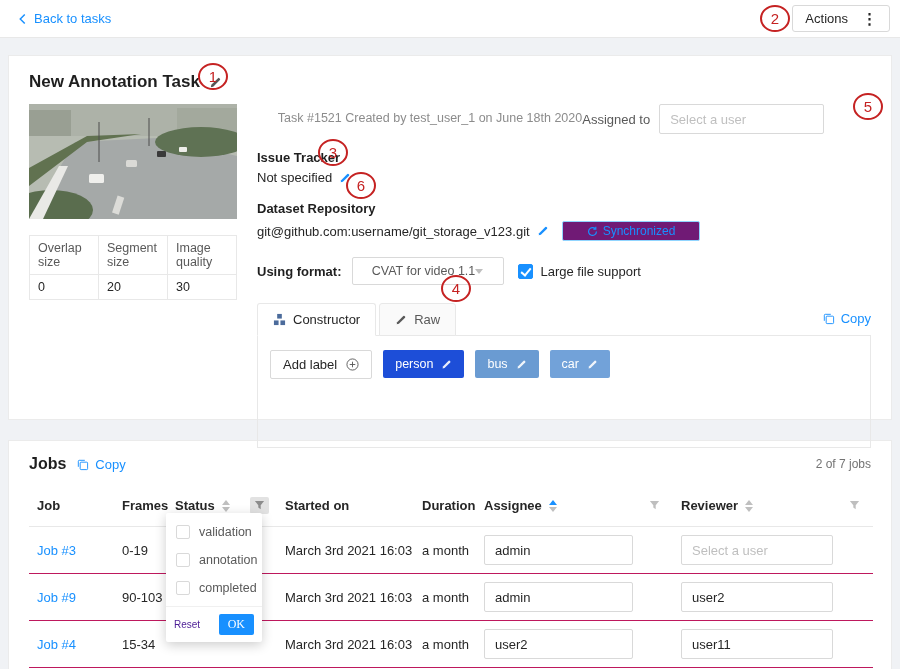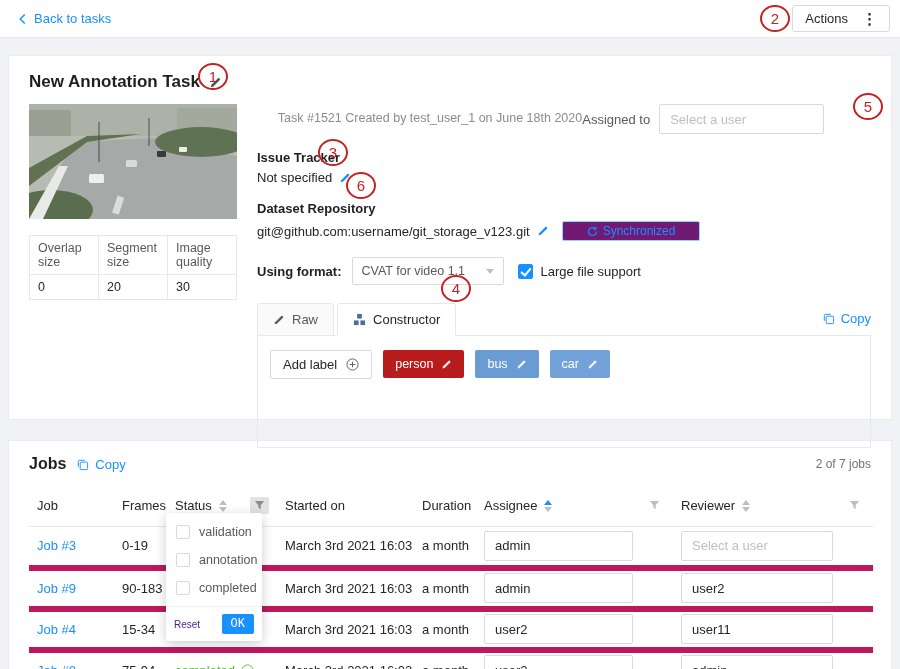--- a/index.html
+++ b/index.html
@@ -34,61 +34,61 @@
   .assigned input{width:165px;height:30px;border:1px solid #d9d9d9;border-radius:2px;padding:0 10px;font-size:13px;color:#262626;outline:none}
   input::placeholder{color:#bfbfbf}
   .block{margin-top:16px}
   .blabel{font-weight:bold;font-size:13px;color:#1f1f1f;margin-bottom:5px}
   .bval{display:flex;align-items:center;gap:7px;color:#262626}
   .pencil-blue{color:#1890ff;cursor:pointer}
   .pencil-dark{color:#555;cursor:pointer}
   .badge{display:inline-flex;align-items:center;gap:5px;border:1px solid #91d5ff;background:#701a75;color:#1890ff;font-size:12px;padding:2px 24px;border-radius:2px;margin-left:6px}
 
   .format-row{display:flex;align-items:center;gap:10px;margin-top:16px}
-  .select{display:flex;align-items:center;justify-content:space-between;width:152px;height:28px;border:1px solid #d9d9d9;border-radius:2px;padding:0 9px;color:#595959;font-size:12.5px;cursor:pointer;background:#fff}
+  .select{display:flex;align-items:center;justify-content:center;width:152px;height:28px;border:1px solid #d9d9d9;border-radius:2px;padding:0 2px;color:#595959;font-size:12.5px;cursor:pointer;background:#fff}
   .caret{width:0;height:0;border-left:4px solid transparent;border-right:4px solid transparent;border-top:5px solid #bfbfbf}
   .cb-row{display:flex;align-items:center;gap:8px;margin-left:4px;cursor:pointer}
   .cb{width:15px;height:15px;background:#1890ff;border:1px solid #1890ff;border-radius:2px;position:relative}
   .cb::after{content:"";position:absolute;left:4px;top:1px;width:4px;height:8px;border:solid #fff;border-width:0 2px 2px 0;transform:rotate(40deg)}
 
   .tabs-row{display:flex;align-items:flex-end;margin-top:18px;border-bottom:1px solid #e8e8e8}
   .tab{display:inline-flex;align-items:center;gap:7px;padding:8px 15px;border:1px solid #e8e8e8;background:#fafafa;color:#595959;border-radius:3px 3px 0 0;margin-right:3px;margin-bottom:-1px;cursor:pointer}
   .tab.active{background:#fff;color:#262626;border-bottom-color:#fff}
   .copy-link{margin-left:auto;display:inline-flex;align-items:center;gap:6px;color:#1890ff;padding-bottom:9px;cursor:pointer}
   .labels-box{border:1px solid #e8e8e8;border-top:none;padding:14px 12px;height:112px;display:flex;align-items:flex-start;gap:11px}
   .add-label{display:inline-flex;align-items:center;gap:9px;border:1px solid #d9d9d9;background:#fff;border-radius:2px;padding:6px 12px;font-size:13px;color:#262626;cursor:pointer;font-family:inherit}
   .chip{display:inline-flex;align-items:center;gap:8px;color:#fff;font-size:12.5px;padding:7px 12px;border-radius:2px;cursor:pointer}
   .chip svg{opacity:.9}
 
   
   .jobs-card{margin-top:20px;padding:14px 20px;height:300px}
   .jobs-head{display:flex;align-items:center;gap:10px}
   .jobs-head h2{font-size:16px;font-weight:bold;color:#1f1f1f}
   .count{margin-left:auto;color:#737373;font-size:12px}
   .jobs-table{width:100%;border-collapse:collapse;table-layout:fixed;margin-top:12px}
-  .jobs-table th{height:32px;border-bottom:1px solid #e8e8e8;font-weight:normal;color:#262626;text-align:left;padding:0 8px;white-space:nowrap}
-  .jobs-table td{height:41px;border-bottom:6px solid #be185d;padding:0 8px;white-space:nowrap;color:#262626}
+  .jobs-table th{height:32px;border-bottom:1px solid #e8e8e8;font-weight:bold;color:#262626;text-align:left;padding:0 8px;white-space:nowrap}
+  .jobs-table td{height:41px;border-bottom:1px solid #be185d;padding:8px 8px;white-space:nowrap;color:#262626}
   .th-flex{display:flex;align-items:center;gap:7px}
   .sorter{display:inline-flex;flex-direction:column;align-items:center;gap:2px}
   .car-u{width:0;height:0;border-left:4px solid transparent;border-right:4px solid transparent;border-bottom:5px solid #bfbfbf}
   .car-d{width:0;height:0;border-left:4px solid transparent;border-right:4px solid transparent;border-top:5px solid #bfbfbf}
   .car-u.on{border-bottom-color:#1890ff}
   .funnel-box{margin-left:auto;padding:3px 4px;border-radius:2px;cursor:pointer}
   .funnel-box.active{background:#e2e2e2}
   .job-link{color:#1890ff;cursor:pointer}
   .cell-input{width:100%;height:30px;border:1px solid #d9d9d9;border-radius:2px;padding:0 10px;font-size:13px;color:#262626;outline:none}
   .status-completed{color:#52c41a;display:inline-flex;align-items:center;gap:6px}
 
   
   .filter-dropdown{position:absolute;left:166px;top:513px;width:96px;background:#fff;border-radius:2px;box-shadow:0 3px 12px rgba(0,0,0,.2);z-index:10;padding-top:5px}
   .f-opt{display:flex;align-items:center;gap:9px;padding:7px 10px;font-size:12.5px;color:#595959;cursor:pointer}
   .f-cb{width:14px;height:14px;border:1px solid #d9d9d9;border-radius:2px;background:#fff;flex:0 0 14px}
   .f-footer{display:flex;justify-content:space-between;align-items:center;border-top:1px solid #f0f0f0;margin-top:4px;padding:7px 8px}
   .reset{color:#4c1d95;font-size:10px;cursor:pointer}
-  .ok-btn{background:#1890ff;color:#fff;font-size:12px;padding:3px 9px;border-radius:2px;border:none;cursor:pointer;font-family:Liberation Mono, monospace}
+  .ok-btn{background:#1890ff;color:#fff;font-size:12px;padding:3px 9px;border-radius:2px;border:none;cursor:pointer;font-family:Liberation Serif, serif}
 
   
   .ann{position:absolute;width:30px;height:27px;border:2px solid #c52222;border-radius:50%;color:#c52222;display:flex;align-items:center;justify-content:center;font-size:15px;z-index:20;pointer-events:none}
 </style>
 </head>
 <body>
 
 <header class="topbar">
   <a class="back">
     <svg width="9" height="12" viewBox="0 0 10 12">
@@ -197,52 +197,52 @@
           <span>CVAT for video 1.1</span>
           <span class="caret"></span>
         </div>
         <label class="cb-row">
           <span class="cb"></span>
           <span>Large file support</span>
         </label>
       </div>
 
       <div class="tabs-row">
-        <div class="tab">
-          <svg width="12" height="12" viewBox="0 0 14 14">
-              <path d="M2 12l.5-2.5L9.7 2.3a1 1 0 0 1 1.4 0l.6.6a1 1 0 0 1 0 1.4L4.5 11.5 2 12z" fill="#595959"></path>
-            </svg>
-          <span>Raw</span>
-        </div>
         <div class="tab active">
           <svg width="13" height="13" viewBox="0 0 14 14">
               <rect x="1" y="8" width="5" height="5" fill="#4b6b9b"></rect>
               <rect x="8" y="8" width="5" height="5" fill="#4b6b9b"></rect>
               <rect x="4.5" y="1" width="5" height="5" fill="#4b6b9b"></rect>
             </svg>
           <span>Constructor</span>
+        </div>
+        <div class="tab">
+          <svg width="12" height="12" viewBox="0 0 14 14">
+              <path d="M2 12l.5-2.5L9.7 2.3a1 1 0 0 1 1.4 0l.6.6a1 1 0 0 1 0 1.4L4.5 11.5 2 12z" fill="#595959"></path>
+            </svg>
+          <span>Raw</span>
         </div>
         <a class="copy-link">
           <svg width="13" height="13" viewBox="0 0 14 14">
               <rect x="4.5" y="4.5" width="8" height="8" rx="1" stroke="#1890ff" fill="none"></rect>
               <path d="M9.5 2.5h-6a1 1 0 0 0-1 1v6" stroke="#1890ff" fill="none"></path>
             </svg>
           <span>Copy</span>
         </a>
       </div>
 
       <div class="labels-box">
         <button class="add-label">
           <span>Add label</span>
           <svg width="13" height="13" viewBox="0 0 14 14">
               <circle cx="7" cy="7" r="6" fill="none" stroke="#595959"></circle>
               <path d="M7 4v6M4 7h6" stroke="#595959"></path>
             </svg>
         </button>
-        <span class="chip" style="background: #b91c1c;">
+        <span class="chip" style="background: #1d4ed8;">
           <span>person</span>
           <svg width="11" height="11" viewBox="0 0 14 14">
               <path d="M2 12l.5-2.5L9.7 2.3a1 1 0 0 1 1.4 0l.6.6a1 1 0 0 1 0 1.4L4.5 11.5 2 12z" fill="#ffffff"></path>
             </svg>
         </span>
         <span class="chip" style="background: rgb(106, 155, 210);">
           <span>bus</span>
           <svg width="11" height="11" viewBox="0 0 14 14">
               <path d="M2 12l.5-2.5L9.7 2.3a1 1 0 0 1 1.4 0l.6.6a1 1 0 0 1 0 1.4L4.5 11.5 2 12z" fill="#ffffff"></path>
             </svg>
@@ -344,21 +344,21 @@
         <td></td>
         <td>March 3rd 2021 16:03</td>
         <td>a month</td>
         <td><input class="cell-input" value="admin" style=""></td>
         <td></td>
         <td><input class="cell-input" placeholder="Select a user" style=""></td>
         <td></td>
       </tr>
       <tr>
         <td><a class="job-link">Job #9</a></td>
-        <td>90-183</td>
+        <td>90-103</td>
         <td></td>
         <td>March 3rd 2021 16:03</td>
         <td>a month</td>
         <td><input class="cell-input" value="admin" style=""></td>
         <td></td>
         <td><input class="cell-input" value="user2" style=""></td>
         <td></td>
       </tr>
       <tr>
         <td><a class="job-link">Job #4</a></td>

